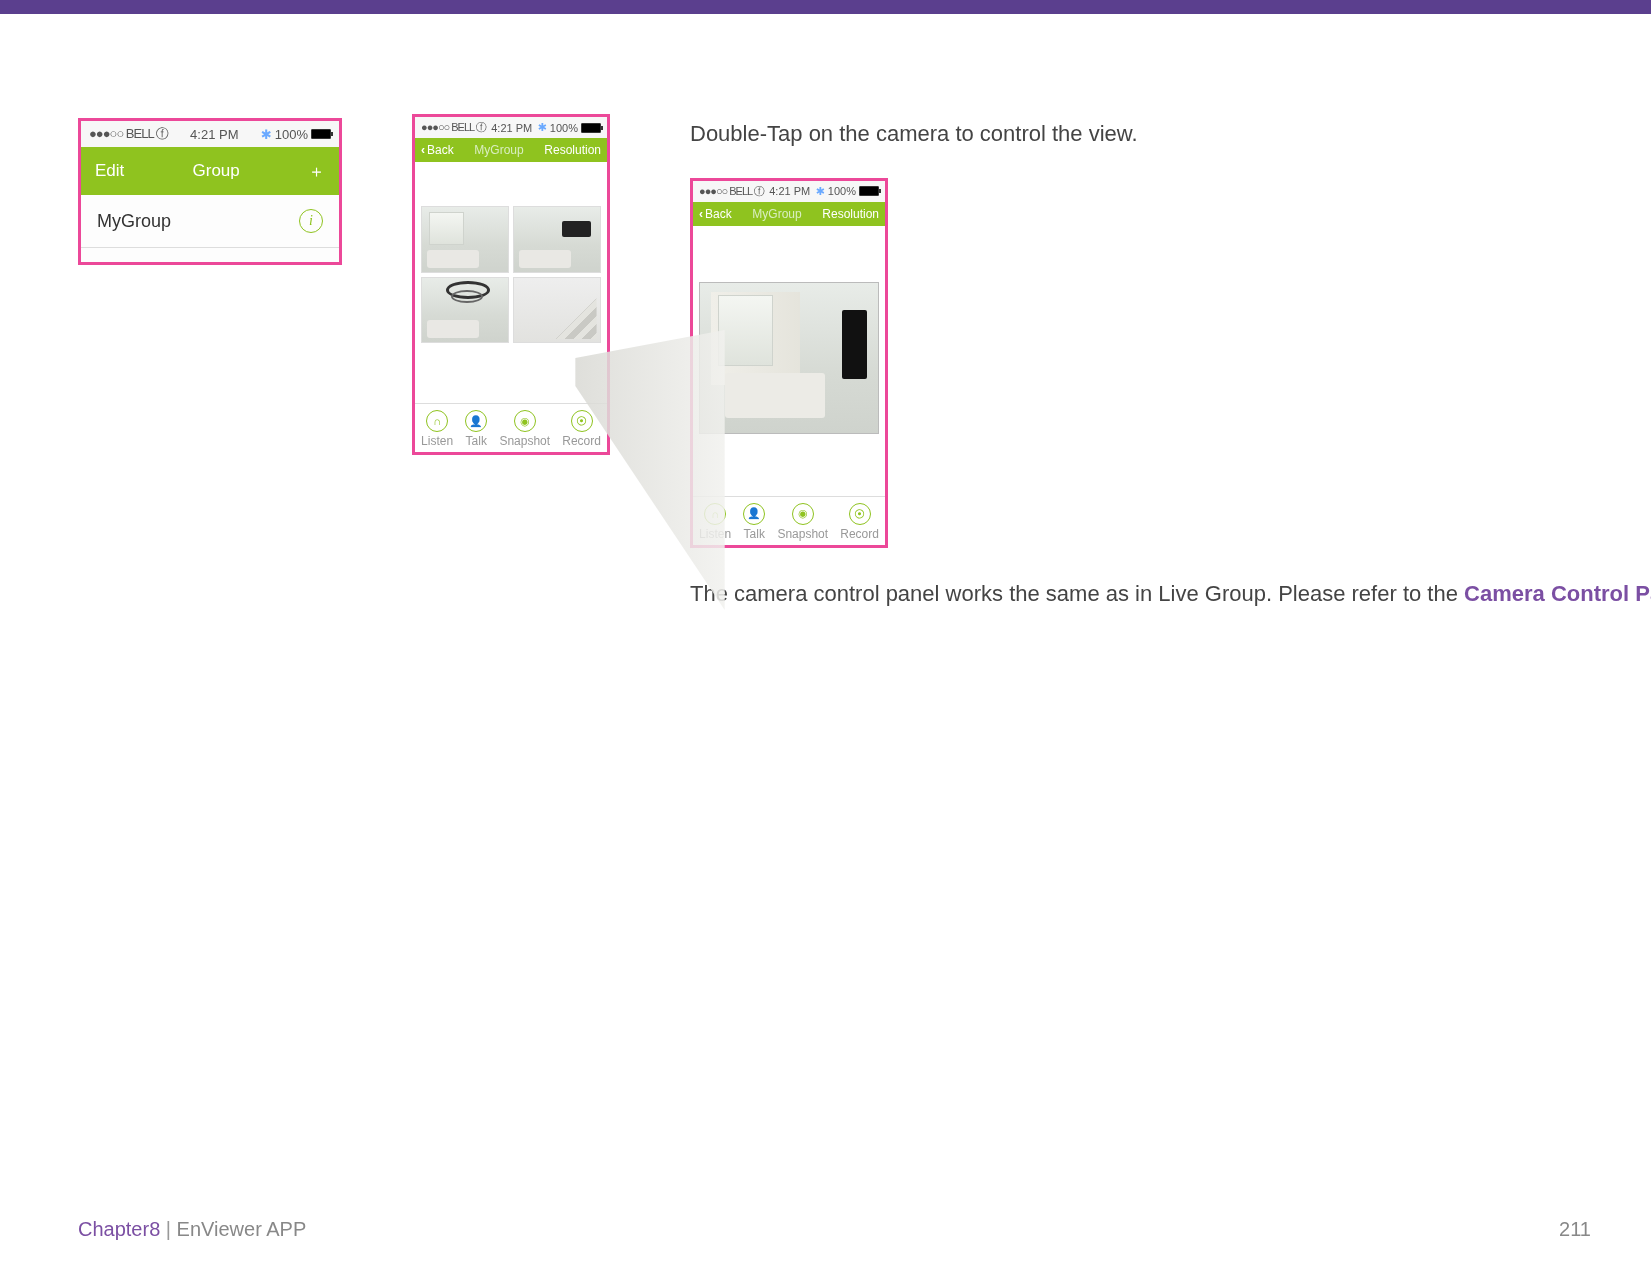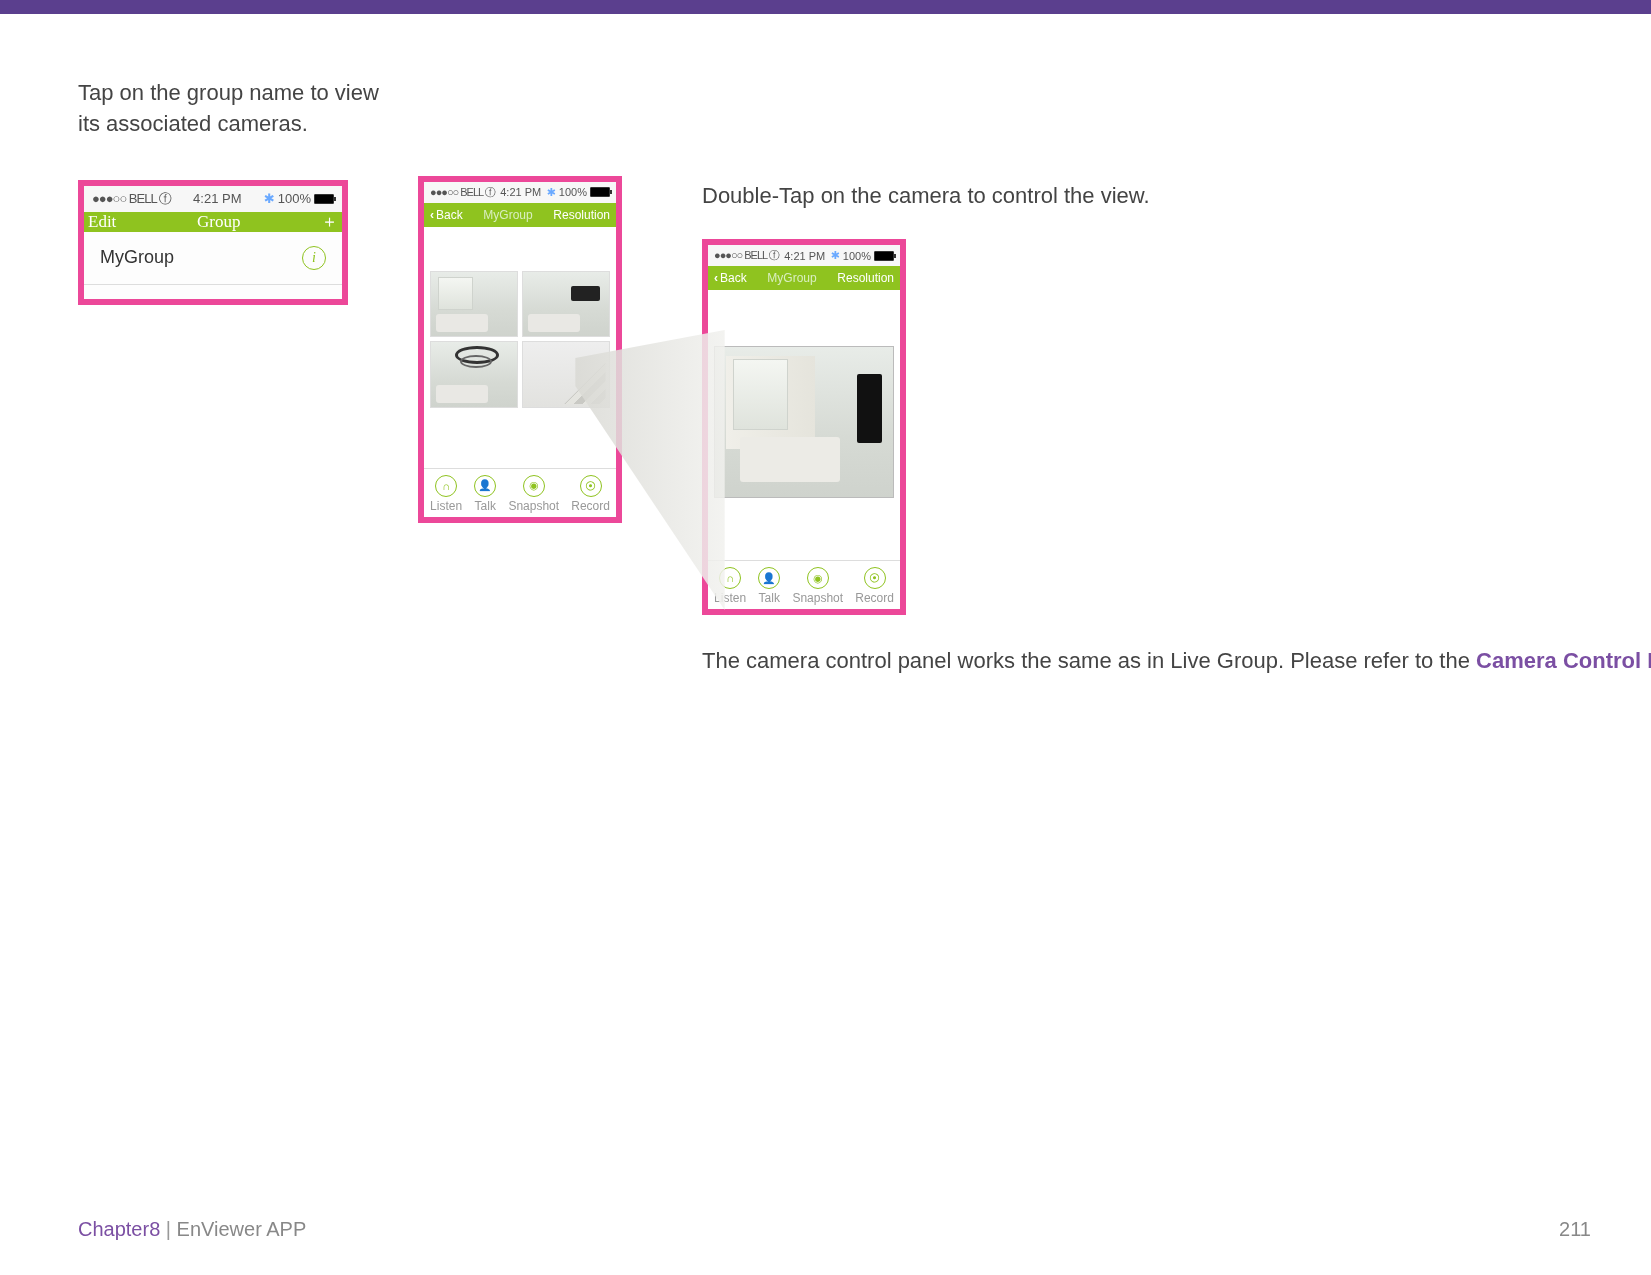--- a/index.html
+++ b/index.html
@@ -4,32 +4,32 @@
 <style>
   html, body { margin:0; padding:0; font-family: "Trebuchet MS", "Lucida Grande", Arial, sans-serif; color:#444; }
   body { width:1651px; height:1275px; position:relative; background:#fff; }
   .top-bar { background:#5b3f8e; height:14px; width:100%; }
   .content { position:absolute; left:78px; top:78px; right:60px; }
   h1.heading { color:#7b4fa3; font-size:30px; font-weight:600; margin:0 0 30px 0; letter-spacing:.3px; }
   .lead { font-size:22px; line-height:1.4; color:#444; max-width:320px; }
   .row { display:flex; align-items:flex-start; gap:70px; margin-top:40px; }
   .col { flex:0 0 auto; }
   
-  .phone { border:6px solid #ec4899; background:#fff; }
+  .phone { border:3px solid #ec4899; background:#fff; }
   .phone1 { width:258px; }
   .phone2 { width:192px; }
   .phone3 { width:192px; }
   .statusbar { display:flex; justify-content:space-between; align-items:center; font-size:11px; padding:3px 6px; color:#555; background:#f7f7f7; }
   .phone1 .statusbar { font-size:13px; padding:4px 8px; }
   .statusbar .sig { letter-spacing:-1px; }
   .statusbar .batt { display:flex; align-items:center; gap:3px; }
   .batt-icon { width:18px; height:8px; border:1px solid #333; border-radius:1px; position:relative; background:#000; }
   .batt-icon::after { content:""; position:absolute; right:-3px; top:2px; width:2px; height:4px; background:#333; }
   .navbar { background:#8fc31f; color:#fff; display:flex; justify-content:space-between; align-items:center; }
-  .phone1 .navbar { height:20px; padding:0 4px; font-size:17px;font-family:Liberation Serif, serif; }
+  .phone1 .navbar { height:48px; padding:0 14px; font-size:17px; }
   .phone2 .navbar, .phone3 .navbar { height:24px; padding:0 6px; font-size:12px; }
   .navbar .center { flex:1; text-align:center; }
   .navbar .left, .navbar .right { flex:0 0 auto; }
   .navbar .back-ch { font-weight:bold; margin-right:2px; }
   .phone2 .navbar .center, .phone3 .navbar .center { color:#d9eec0; }
   .list { }
   .list-row { display:flex; justify-content:space-between; align-items:center; padding:14px 16px; border-bottom:1px solid #ddd; background:#fdfdfd; }
   .phone1 .list-row { font-size:18px; color:#333; }
   .info-icon { width:22px; height:22px; border:1.5px solid #8fc31f; border-radius:50%; display:flex; align-items:center; justify-content:center; color:#8fc31f; font-size:14px; font-family:Georgia, serif; font-style:italic; }
   .phone1 .spacer { height:14px; background:#fdfdfd; }
@@ -72,21 +72,20 @@
   .footer .sep { color:#999; }
   .footer .app { color:#888; }
   .footer .page { color:#888; }
 </style>
 </head>
 <body>
 
 <div class="top-bar"></div>
 
 <div class="content">
-  <div class="lead">Tap on the group name to view its associated cameras.</div>
 
   <div class="row">
 
     <div class="col">
       <div class="phone phone1">
         <div class="statusbar">
           <span class="sig">●●●○○ BELL ⓕ</span>
           <span>4:21 PM</span>
           <span class="batt">
             <span style="color:#6aa9ff;">✱</span>

